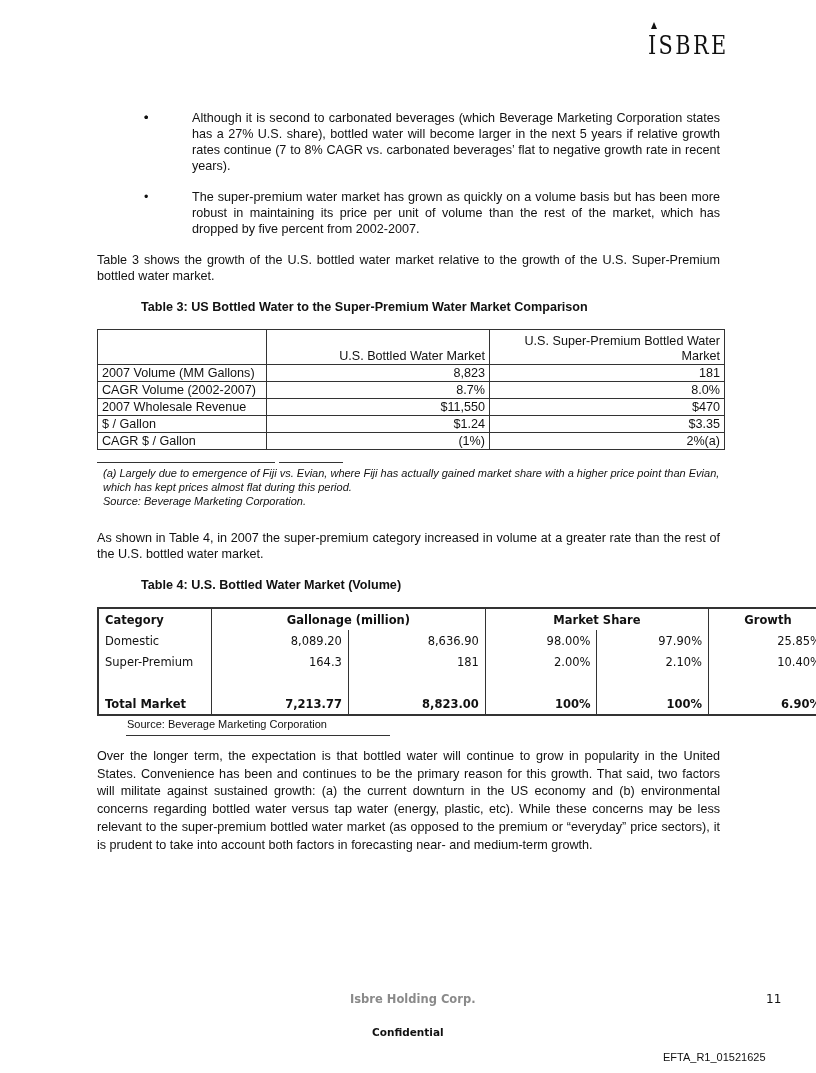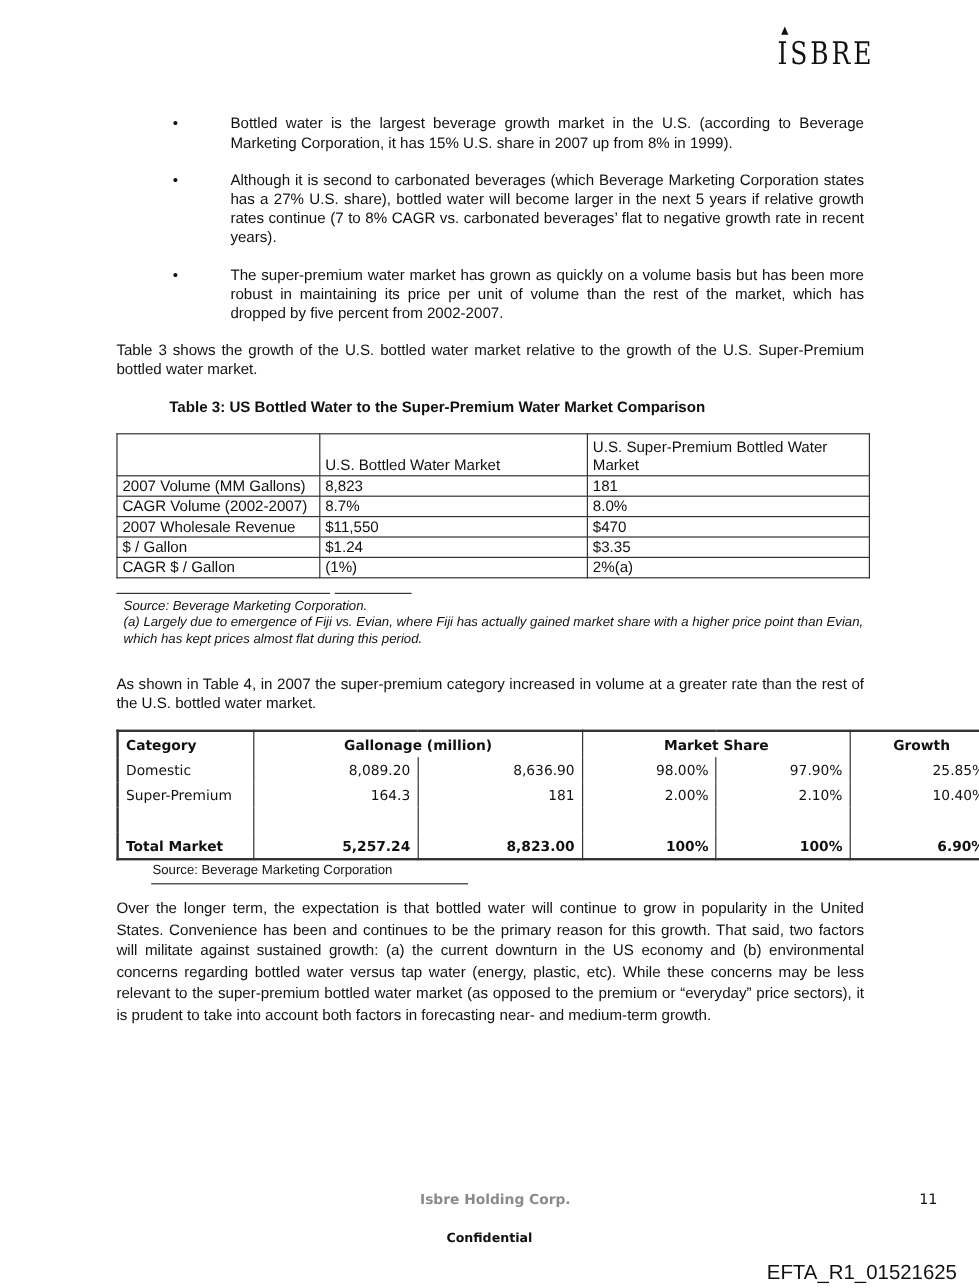--- a/index.html
+++ b/index.html
@@ -15,21 +15,21 @@
   .content { position: absolute; left: 97px; top: 95px; width: 623px; font-size: 12.6px; line-height: 16px; }
   .bullets { margin: 0; padding: 0; list-style: none; }
   .bullet { position: relative; padding-left: 95px; text-align: justify; margin-bottom: 15px; }
   .bullet-dot { position: absolute; left: 47px; top: 0; }
   p { margin: 0; text-align: justify; }
   .para1 { margin-top: 2px; }
   .tbl-title { font-weight: bold; margin-top: 15px; margin-left: 44px; }
   table.t3 { border-collapse: collapse; width: 628px; margin-top: 14px; font-size: 12.6px; }
   table.t3 td, table.t3 th { border: 1px solid #333; padding: 0 4px; height: 16px; font-weight: normal; }
   table.t3 th { vertical-align: bottom; line-height: 15px; padding-top: 4px; }
-  table.t3 td.c, table.t3 th.c { text-align: left; }
+  table.t3 td.c, table.t3 th.c { text-align: right; }
   table.t3 td.l { text-align: left; }
   .src-lines { position: relative; height: 10px; margin-top: 4px; }
   .src-line-a { position: absolute; left: 0; top: 8px; width: 178px; border-top: 1px solid #333; }
   .src-line-b { position: absolute; left: 182px; top: 8px; width: 64px; border-top: 1px solid #333; }
   .notes { font-style: italic; font-size: 11px; line-height: 14px; padding-left: 6px; margin-top: 2px; }
   .para2 { margin-top: 22px; }
   table.t4 { border-collapse: collapse; width: 732px; margin-top: 14px;
              font-family: "DejaVu Sans", sans-serif; font-size: 11.5px; border: 2px solid #333; }
   table.t4 td { padding: 0 6px; height: 21px; line-height: 18px; }
   table.t4 .vb { border-right: 1px solid #333; }
@@ -38,35 +38,34 @@
   table.t4 .r { text-align: right; }
   table.t4 .c { text-align: center; }
   .src2 { font-size: 11px; margin-top: 0; padding-left: 30px; }
   .src2-line { margin-left: 29px; width: 264px; border-top: 1px solid #333; margin-top: 3px; }
   .para3 { margin-top: 12px; line-height: 17.7px; }
   .footer-company { position: absolute; left: 350px; top: 992px; font-family: "DejaVu Sans", sans-serif;
                     font-size: 11.5px; font-weight: bold; color: #8a8a8a; }
   .footer-page { position: absolute; left: 766px; top: 992px; font-family: "DejaVu Sans", sans-serif; font-size: 12px; }
   .footer-conf { position: absolute; left: 372px; top: 1026px; font-family: "DejaVu Sans", sans-serif;
                  font-size: 10.5px; font-weight: bold; }
-  .footer-id { position: absolute; left: 639px; top: 1051px; font-size: 17px; }
+  .footer-id { position: absolute; left: 663px; top: 1051px; font-size: 11px; }
 </style>
 </head>
 <body>
 
 <div class="logo">
   <div class="logo-drop"></div>
   <div class="logo-text">ISBRE</div>
 </div>
 
 <div class="content">
   <ul class="bullets">
     <li class="bullet">
       <span class="bullet-dot">•</span>
-      <span>Bottled water is the largest beverage growth market in the U.S. (according to Beverage Marketing Corporation, it has 15% U.S. share in 2007 up from 8% in 1999).</span>
     </li>
     <li class="bullet">
       <span class="bullet-dot">•</span>
       <span>Although it is second to carbonated beverages (which Beverage Marketing Corporation states has a 27% U.S. share), bottled water will become larger in the next 5 years if relative growth rates continue (7 to 8% CAGR vs. carbonated beverages’ flat to negative growth rate in recent years).</span>
     </li>
     <li class="bullet">
       <span class="bullet-dot">•</span>
       <span>The super-premium water market has grown as quickly on a volume basis but has been more robust in maintaining its price per unit of volume than the rest of the market, which has dropped by five percent from 2002-2007.</span>
     </li>
   </ul>
@@ -107,25 +106,26 @@
       <td class="c">2%(a)</td>
     </tr>
   </tbody>
     </table>
 
   <div class="src-lines">
     <div class="src-line-a"></div>
     <div class="src-line-b"></div>
   </div>
   <div class="notes">
+    <div>(a) Largely due to emergence of Fiji vs. Evian, where Fiji has actually gained market share with a higher price point than Evian, which has kept prices almost flat during this period.</div>
     <div>Source: Beverage Marketing Corporation.</div>
-    <div>(a) Largely due to emergence of Fiji vs. Evian, where Fiji has actually gained market share with a higher price point than Evian, which has kept prices almost flat during this period.</div>
   </div>
 
   <p class="para2">As shown in Table 4, in 2007 the super-premium category increased in volume at a greater rate than the rest of the U.S. bottled water market.</p>
+  <p class="tbl-title">Table 4: U.S. Bottled Water Market (Volume)</p>
 
   <table class="t4">
     <tbody>
         <tr>
       <td class="bold vb" style="width:100px">Category</td>
       <td class="bold c vb" colspan="2">Gallonage (million)</td>
       <td class="bold c vb" colspan="2">Market Share</td>
       <td class="bold c">Growth</td>
     </tr>
     <tr>
@@ -147,21 +147,21 @@
     <tr>
       <td class="vb"></td>
           <td></td>
           <td class="vb vl"></td>
           <td></td>
           <td class="vb vl"></td>
           <td></td>
     </tr>
     <tr>
       <td class="bold vb">Total Market</td>
-      <td class="bold r">5,257.24</td>
+      <td class="bold r">7,213.77</td>
       <td class="bold r vb vl">8,823.00</td>
       <td class="bold r">100%</td>
       <td class="bold r vb vl">100%</td>
       <td class="bold r">6.90%</td>
     </tr>
   </tbody>
     </table>
 
   <div class="src2">Source: Beverage Marketing Corporation</div>
   <div class="src2-line"></div>

